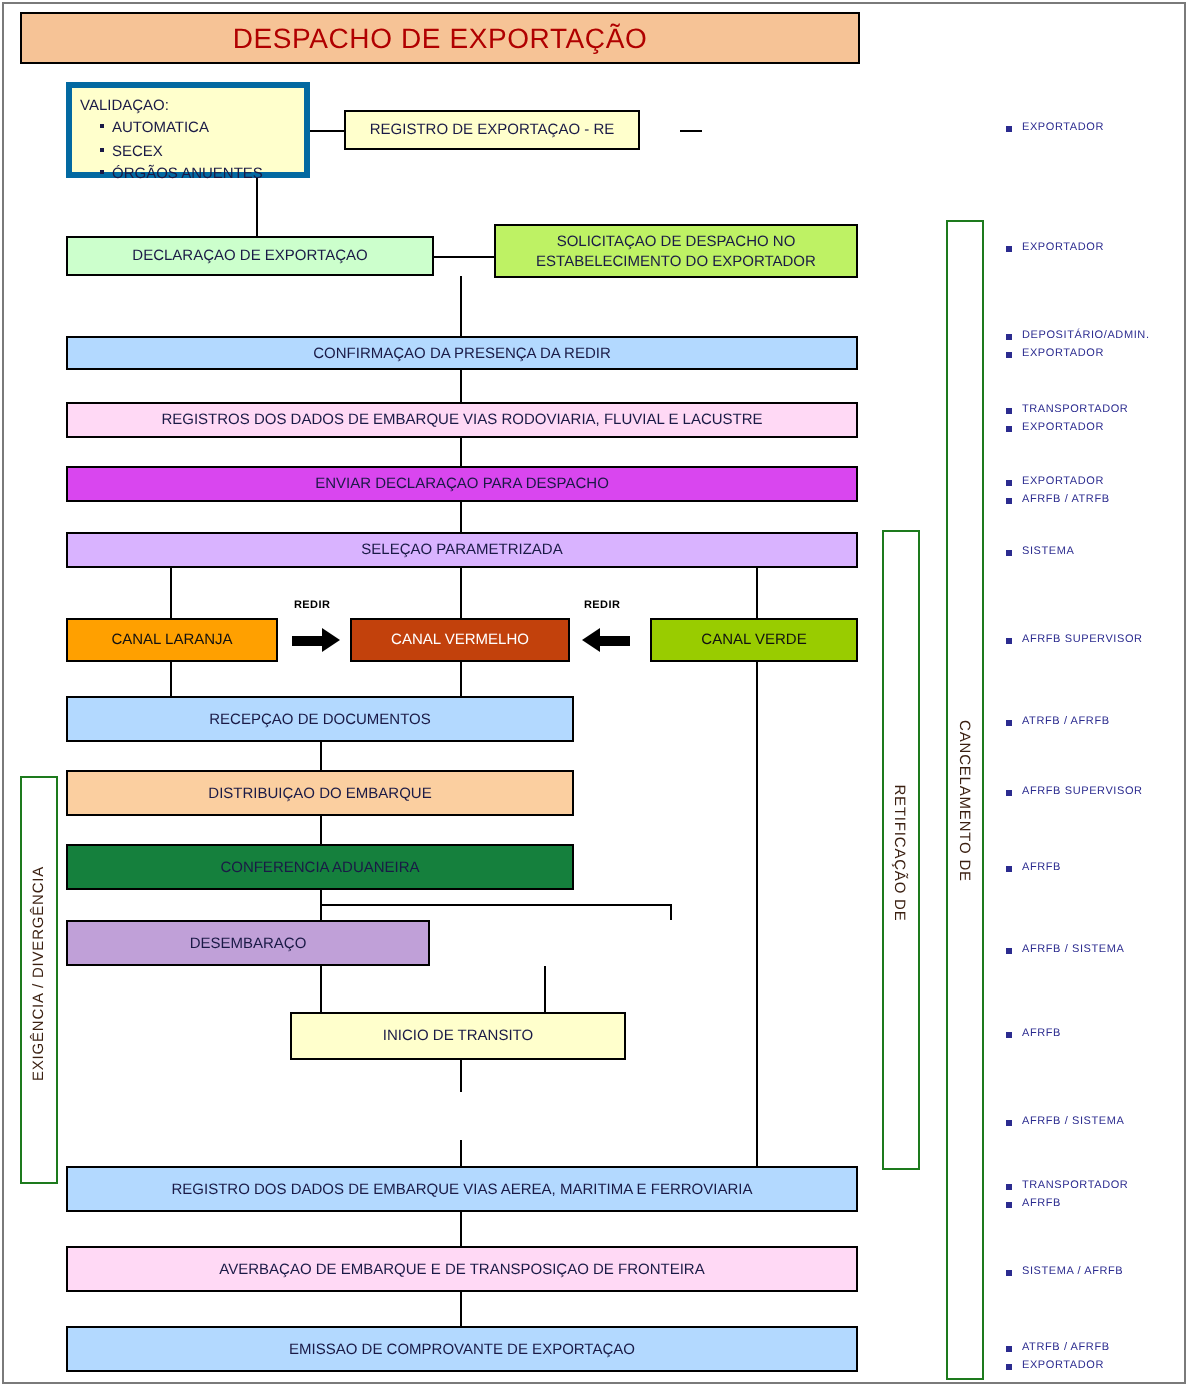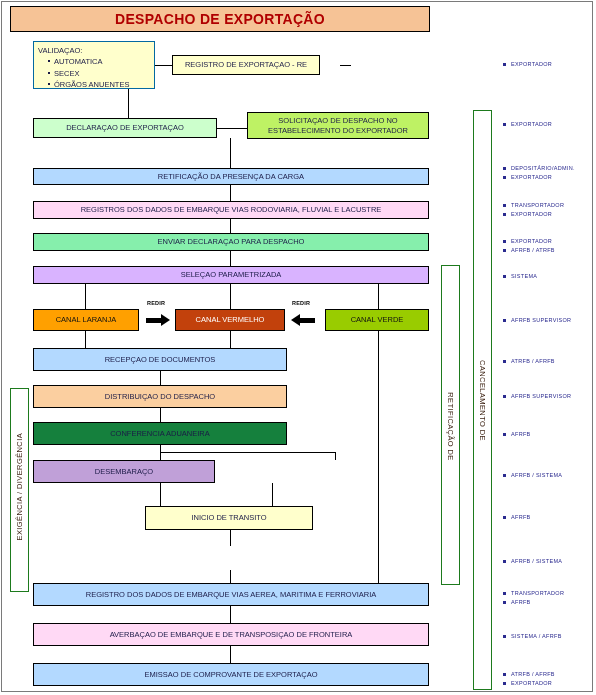--- a/index.html
+++ b/index.html
@@ -30,21 +30,21 @@
     background: #f6c396;
     border: 1px solid #000000;
     box-sizing: border-box;
     display: flex;
     align-items: center;
     justify-content: center;
   }
   .titlebar span {
     color: #b00000;
     font-size: 14px;
-    font-weight: bold;
+    font-weight: normal;
     letter-spacing: .3px;
   }
   
   .box {
     position: absolute;
     border: 1px solid #000000;
     box-sizing: border-box;
     display: flex;
     align-items: center;
     justify-content: center;
@@ -52,21 +52,21 @@
     color: #1a1a46;
     font-size: 7.5px;
     line-height: 1.25;
     padding: 1px 3px;
     z-index: 3;
   }
   .box.white-txt { color: #ffffff; }
   .box.dark-txt { color: #111111; }
   .valbox {
     position: absolute;
-    border: 1px solid #0369a1;
+    border: 3px solid #0369a1;
     background: #ffffcc;
     box-sizing: border-box;
     padding: 3px 4px;
     font-size: 7.5px;
     color: #1a1a46;
     line-height: 1.5;
     z-index: 3;
   }
   .valbox .vhead { margin-bottom: 0px; }
   .valbox ul { margin: 0; padding: 0 0 0 10px; list-style: none; }
@@ -222,25 +222,25 @@
     </ul>
   </div>
 
   <div class="box" style="left:172px; top:55px; width:148px; height:20px; background:#ffffcc;">REGISTRO DE EXPORTAÇAO - RE</div>
 
 
   <div class="box" style="left:33px; top:118px; width:184px; height:20px; background:#ccffcc;">DECLARAÇAO DE EXPORTAÇAO</div>
 
   <div class="box" style="left:247px; top:112px; width:182px; height:27px; background:#bef264;">SOLICITAÇAO DE DESPACHO NO ESTABELECIMENTO DO EXPORTADOR</div>
 
-  <div class="box" style="left:33px; top:168px; width:396px; height:17px; background:#b3d9ff;">RETIFICAÇÃO DA PRESENÇA DA CARGA</div>
+  <div class="box" style="left:33px; top:168px; width:396px; height:17px; background:#b3d9ff;">CONFIRMAÇAO DA PRESENÇA DA REDIR</div>
 
   <div class="box" style="left:33px; top:201px; width:396px; height:18px; background:#ffd9f5;">REGISTROS DOS DADOS DE EMBARQUE VIAS RODOVIARIA, FLUVIAL E LACUSTRE</div>
 
-  <div class="box" style="left:33px; top:233px; width:396px; height:18px; background:#86efac;">ENVIAR DECLARAÇAO PARA DESPACHO</div>
+  <div class="box" style="left:33px; top:233px; width:396px; height:18px; background:#d946ef;">ENVIAR DECLARAÇAO PARA DESPACHO</div>
 
   <div class="box" style="left:33px; top:266px; width:396px; height:18px; background:#d9b3ff;">SELEÇAO PARAMETRIZADA</div>
 
   <div class="box dark-txt" style="left:33px; top:309px; width:106px; height:22px; background:#ffa000;">CANAL LARANJA</div>
 
   <div class="box white-txt" style="left:175px; top:309px; width:110px; height:22px; background:#c2410c;">CANAL VERMELHO</div>
 
   <div class="box dark-txt" style="left:325px; top:309px; width:104px; height:22px; background:#99cc00;">CANAL VERDE</div>
 
   <div class="arrow right" style="left:146px; top:314px; width:24px;">
@@ -250,21 +250,21 @@
   <div class="redir-label" style="left:147px; top:300px;">REDIR</div>
 
   <div class="arrow left" style="left:291px; top:314px; width:26px;">
     <div class="head"></div>
     <div class="shaft" style="width:15px;"></div>
   </div>
   <div class="redir-label" style="left:292px; top:300px;">REDIR</div>
 
   <div class="box" style="left:33px; top:348px; width:254px; height:23px; background:#b3d9ff;">RECEPÇAO DE DOCUMENTOS</div>
 
-  <div class="box" style="left:33px; top:385px; width:254px; height:23px; background:#fbcfa0;">DISTRIBUIÇAO DO DESPACHO</div>
+  <div class="box" style="left:33px; top:385px; width:254px; height:23px; background:#fbcfa0;">DISTRIBUIÇAO DO EMBARQUE</div>
 
   <div class="box" style="left:33px; top:422px; width:254px; height:23px; background:#15803d;">CONFERENCIA ADUANEIRA</div>
 
   <div class="box" style="left:33px; top:460px; width:182px; height:23px; background:#c0a0d8;">DESEMBARAÇO</div>
 
 
   <div class="box" style="left:145px; top:506px; width:168px; height:24px; background:#ffffcc;">INICIO DE TRANSITO</div>
 
 
   <div class="box" style="left:33px; top:583px; width:396px; height:23px; background:#b3d9ff;">REGISTRO DOS DADOS DE EMBARQUE VIAS AEREA, MARITIMA E FERROVIARIA</div>

